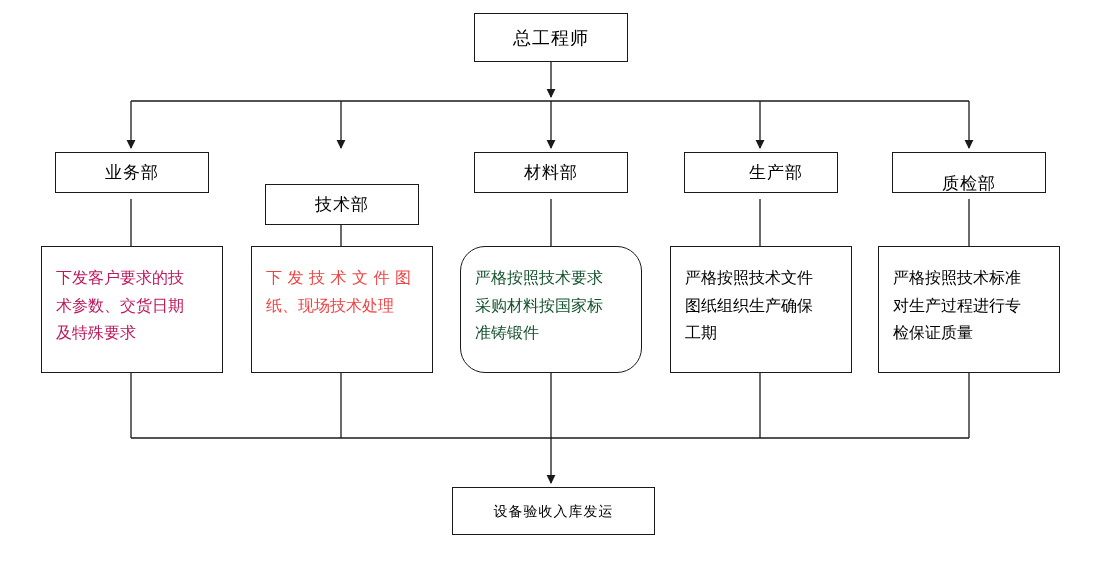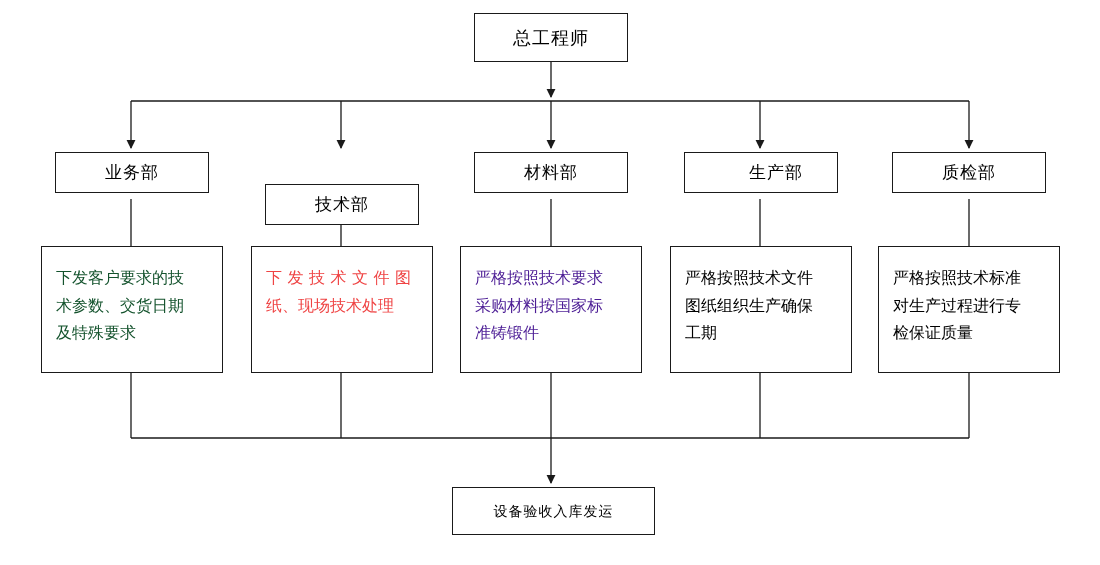--- a/index.html
+++ b/index.html
@@ -59,21 +59,21 @@
     width: 154px;
   }
   .node.dept .label {
     font-size: 17px;
     letter-spacing: 1px;
   }
   .dept-0 { left: 55px; }
   .dept-1 { left: 265px; margin-top: 32px; }
   .dept-2 { left: 474px; }
   .dept-3 { left: 684px; }
-  .dept-4 { left: 892px; }
+  .dept-4 { left: 892px; align-items: flex-end; }
   
   .node.detail {
     top: 246px;
     height: 127px;
     width: 182px;
     align-items: flex-start;
     justify-content: flex-start;
     padding: 17px 14px 10px 14px;
   }
   .node.detail .label {
@@ -157,34 +157,34 @@
   <div class="node dept dept-2" style="border-color: rgb(26, 26, 26); color: rgb(0, 0, 0);">
     <span class="label">材料部</span>
   </div>
   <div class="node dept dept-3" style="border-color: rgb(26, 26, 26); color: rgb(0, 0, 0); padding-left: 30px;">
     <span class="label">生产部</span>
   </div>
   <div class="node dept dept-4" style="border-color: rgb(26, 26, 26); color: rgb(0, 0, 0);">
     <span class="label">质检部</span>
   </div>
 
-  <div class="node detail detail-0" style="border-color: rgb(26, 26, 26); color: #14532d; font-family: Liberation Serif, serif;">
+  <div class="node detail detail-0" style="border-color: rgb(26, 26, 26); color: #be185d; font-family: Liberation Serif, serif;">
     <span class="label">
         <div class="ln1">下发客户要求的技</div>
         <div class="ln2">术参数、交货日期</div>
         <div class="ln3">及特殊要求</div>
       </span>
   </div>
   <div class="node detail detail-1 spaced" style="border-color: rgb(26, 26, 26); color: #ef4444;">
     <span class="label">
         <div class="ln1">下发技术文件图</div>
         <div class="ln2">纸、现场技术处理</div>
       </span>
   </div>
-  <div class="node detail detail-2" style="border-color: rgb(26, 26, 26); color: #4c1d95;">
+  <div class="node detail detail-2" style="border-color: rgb(26, 26, 26); color: #14532d; border-radius: 25px;">
     <span class="label">
         <div class="ln1">严格按照技术要求</div>
         <div class="ln2">采购材料按国家标</div>
         <div class="ln3">准铸锻件</div>
       </span>
   </div>
   <div class="node detail detail-3" style="border-color: rgb(26, 26, 26); color: rgb(0, 0, 0);">
     <span class="label">
         <div class="ln1">严格按照技术文件</div>
         <div class="ln2">图纸组织生产确保</div>

